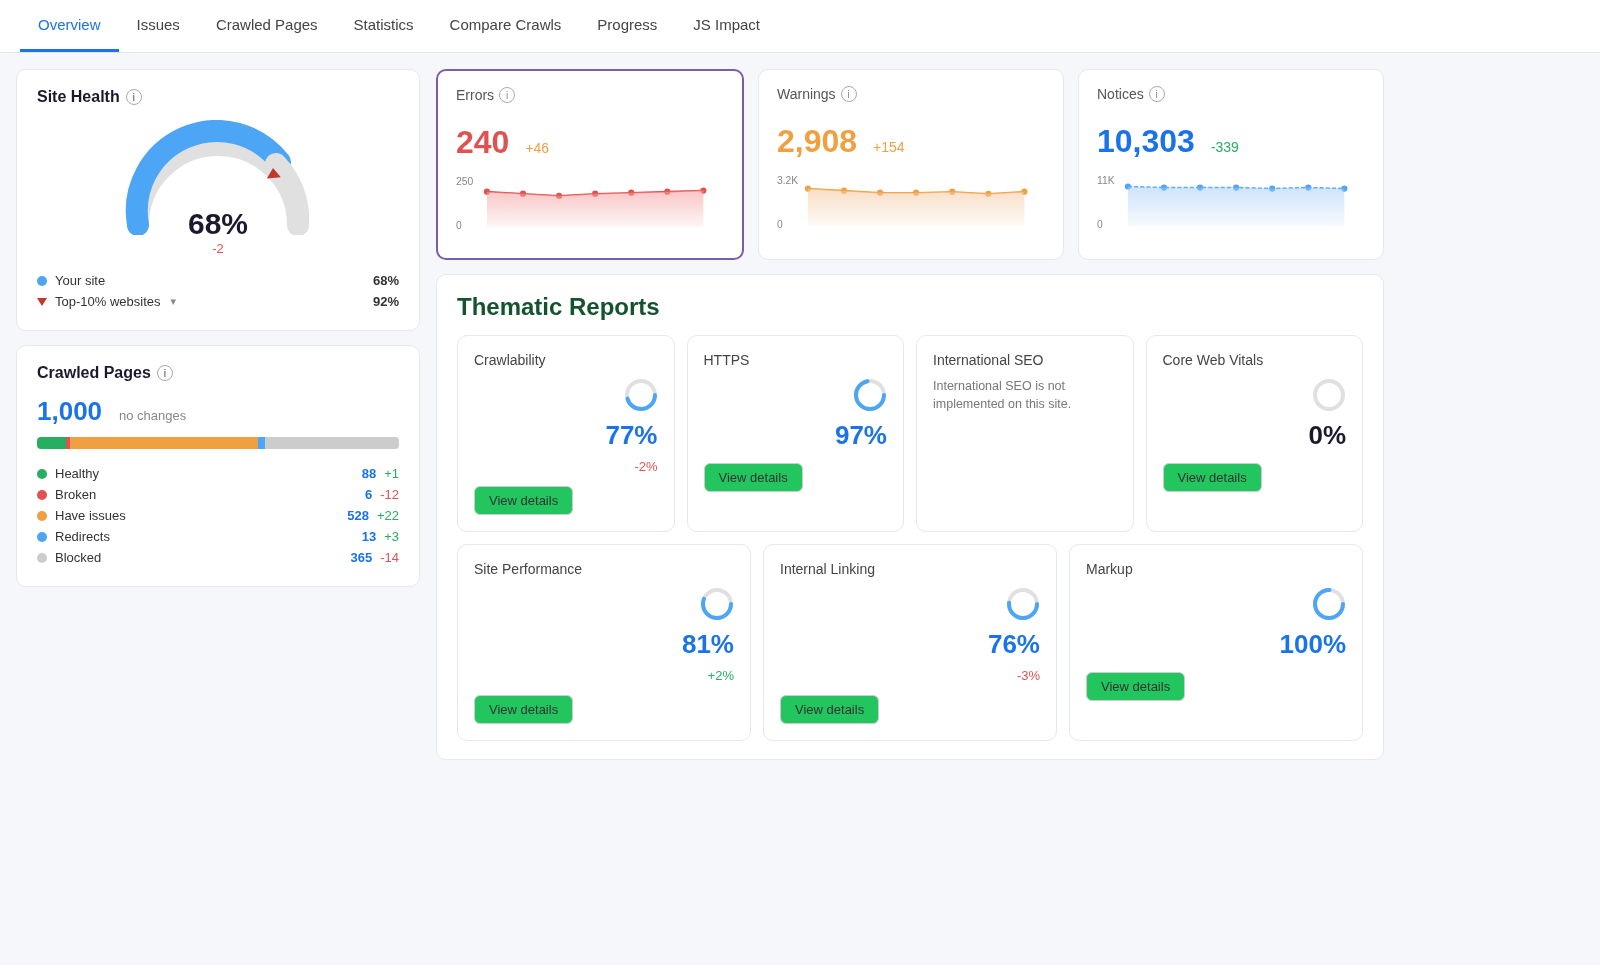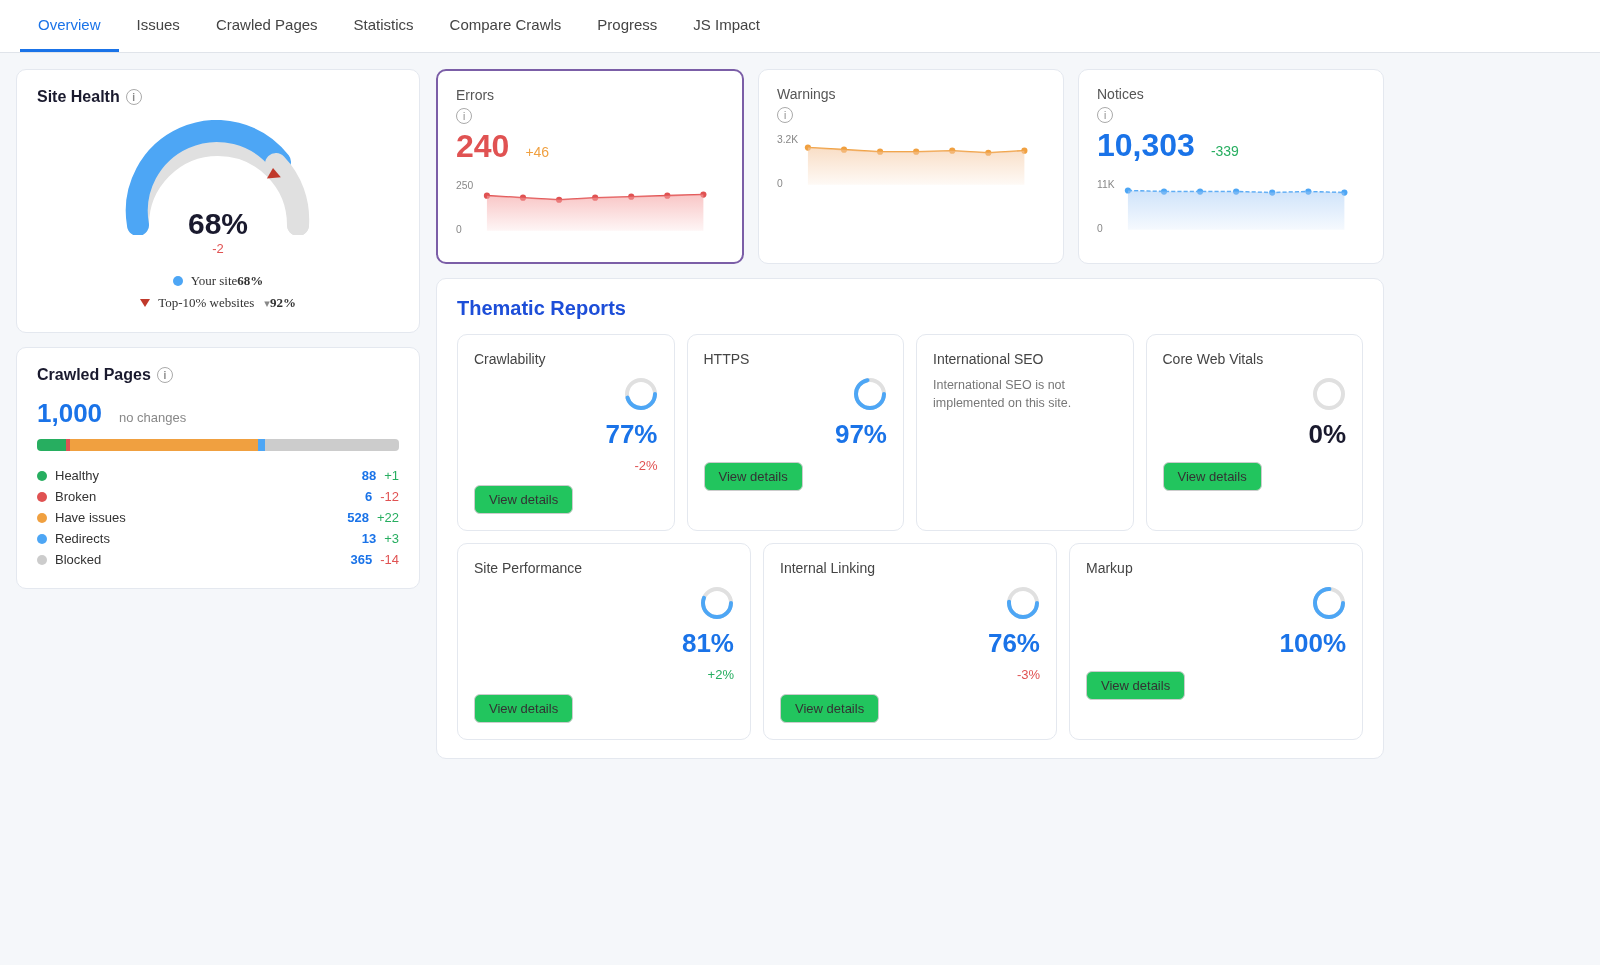--- a/index.html
+++ b/index.html
@@ -90,24 +90,23 @@
     }
     .gauge-delta {
       font-size: 13px;
       color: #e05252;
       text-align: center;
     }
 
     .legend-row {
       display: flex;
       align-items: center;
-      justify-content: center;
+      justify-content: space-between;
       padding: 3px 0;
       font-size: 13px;
-      font-family: Liberation Serif, serif;
     }
     .legend-left { display: flex; align-items: center; gap: 8px; }
     .dot { width: 10px; height: 10px; border-radius: 50%; flex-shrink: 0; }
     .triangle-down {
       width: 0; height: 0;
       border-left: 5px solid transparent;
       border-right: 5px solid transparent;
       border-top: 8px solid #c0392b;
       display: inline-block;
     }
@@ -147,40 +146,39 @@
       min-width: 0;
     }
     .metric-card.highlighted {
       border: 2.5px solid #7b5ea7;
     }
 
     .metric-label {
       font-size: 14px;
       color: #555;
       display: flex;
-      align-items: flex-start;
+      align-items: flex-end;
       gap: 5px;
-      margin-bottom: 4px;
-      flex-direction: column;
+      margin-bottom: 21px;
     }
     .metric-value-row { display: flex; align-items: baseline; gap: 16px; margin-bottom: 8px; }
     .metric-value-errors { font-size: 32px; font-weight: 700; color: #e05252; }
     .metric-value-warnings { font-size: 32px; font-weight: 700; color: #f0a040; }
     .metric-value-notices { font-size: 32px; font-weight: 700; color: #1a73e8; }
     .metric-delta-warnings { color: #f0a040; font-size: 14px; font-weight: 500; }
     .metric-delta-notices-neg { color: #27ae60; font-size: 14px; font-weight: 500; }
 
     
     .mini-chart { width: 100%; height: 70px; }
 
     
     .thematic-title {
-      font-size: 20px;
+      font-size: 24px;
       font-weight: 700;
-      color: #1d4ed8;
+      color: #14532d;
       margin-bottom: 14px;
     }
 
     .reports-grid {
       display: grid;
       grid-template-columns: repeat(4, 1fr);
       gap: 12px;
       margin-bottom: 12px;
     }
     .reports-grid-bottom {
@@ -384,20 +382,24 @@
           <circle cx="240" cy="17" r="3" fill="#e05252"></circle>
           <polygon points="30,18 65,20 100,22 135,20 170,19 205,18 240,17 240,52 30,52" fill="url(#errGrad)"></polygon>
         </svg>
       </div>
 
       <div class="metric-card">
         <div class="metric-label">
           <span>Warnings</span>
           <span class="info-icon">i</span>
         </div>
+        <div class="metric-value-row">
+          <span class="metric-value-warnings">2,908</span>
+          <span class="metric-delta-warnings">+154</span>
+        </div>
         <svg class="mini-chart" viewBox="0 0 260 60">
           <defs>
             <linearGradient id="warnGrad" x1="0" y1="0" x2="0" y2="1">
               <stop offset="0%" stop-color="#f5c8a0" stop-opacity="0.6"></stop>
               <stop offset="100%" stop-color="#f5c8a0" stop-opacity="0.1"></stop>
             </linearGradient>
           </defs>
           <text x="0" y="12" font-size="10" fill="#888">3.2K</text>
           <text x="0" y="54" font-size="10" fill="#888">0</text>
           <polyline points="30,16 65,18 100,20 135,20 170,19 205,21 240,19" fill="none" stroke="#f0a040" stroke-width="1.5"></polyline>

